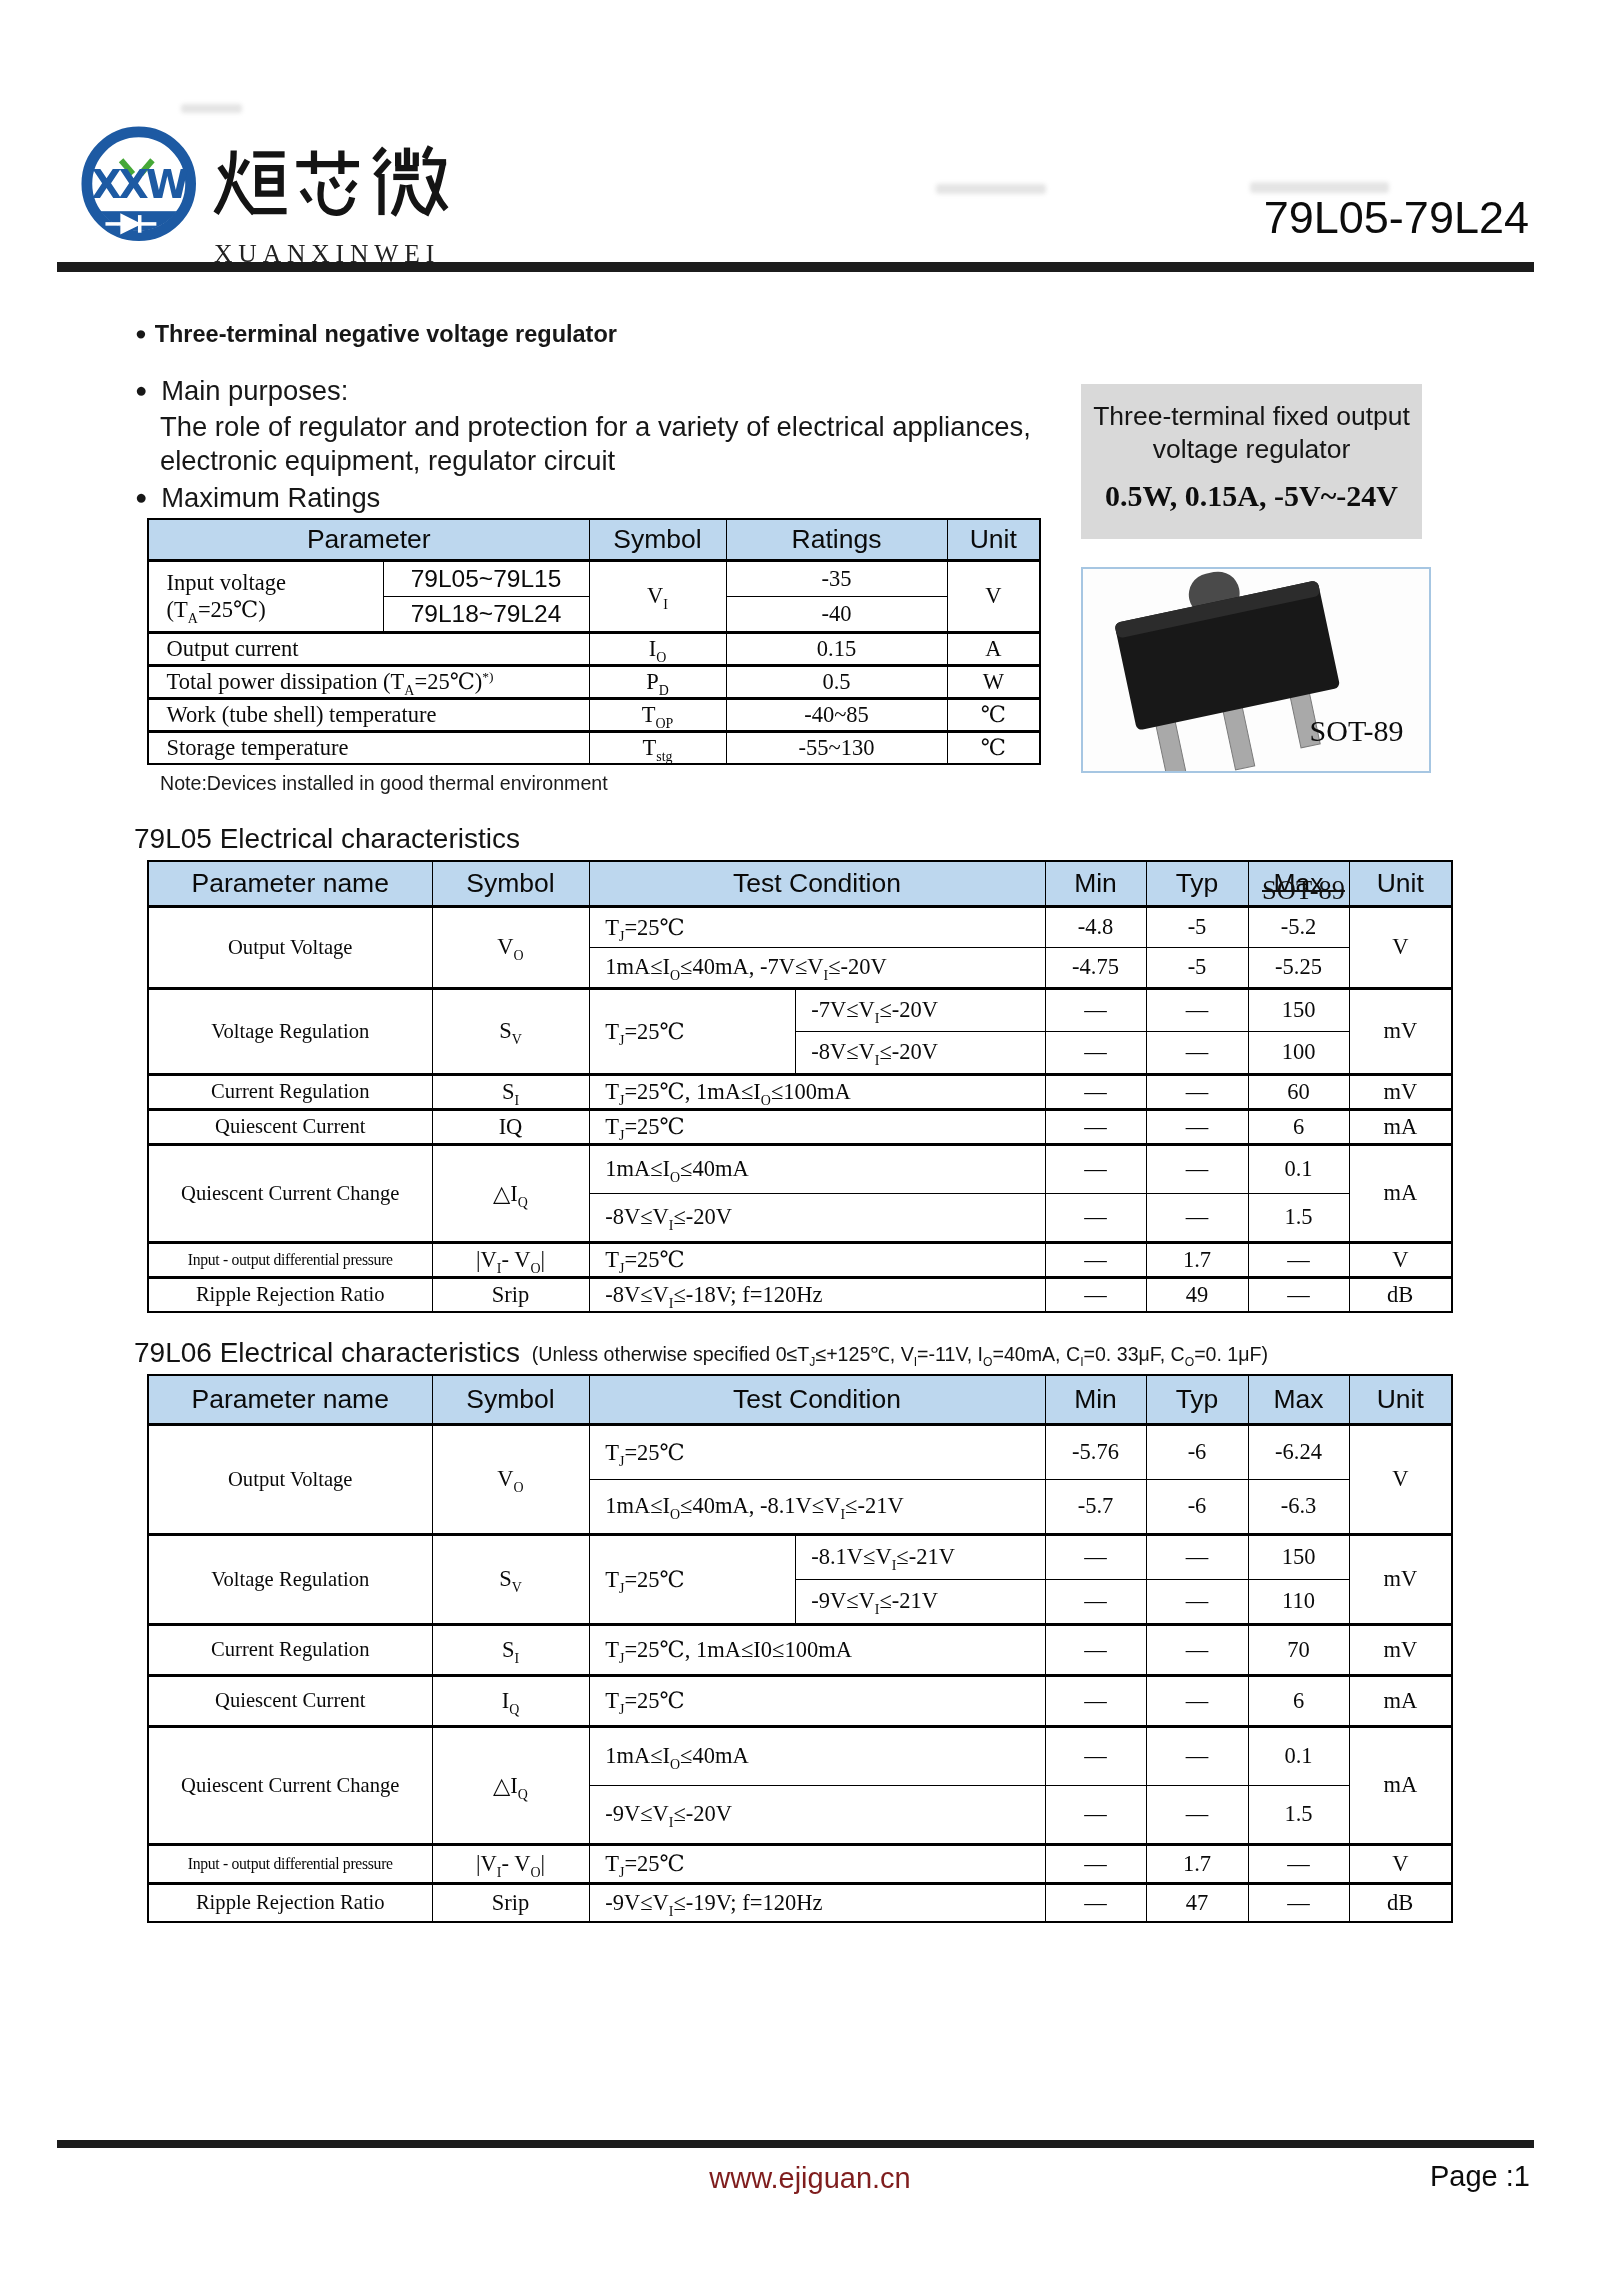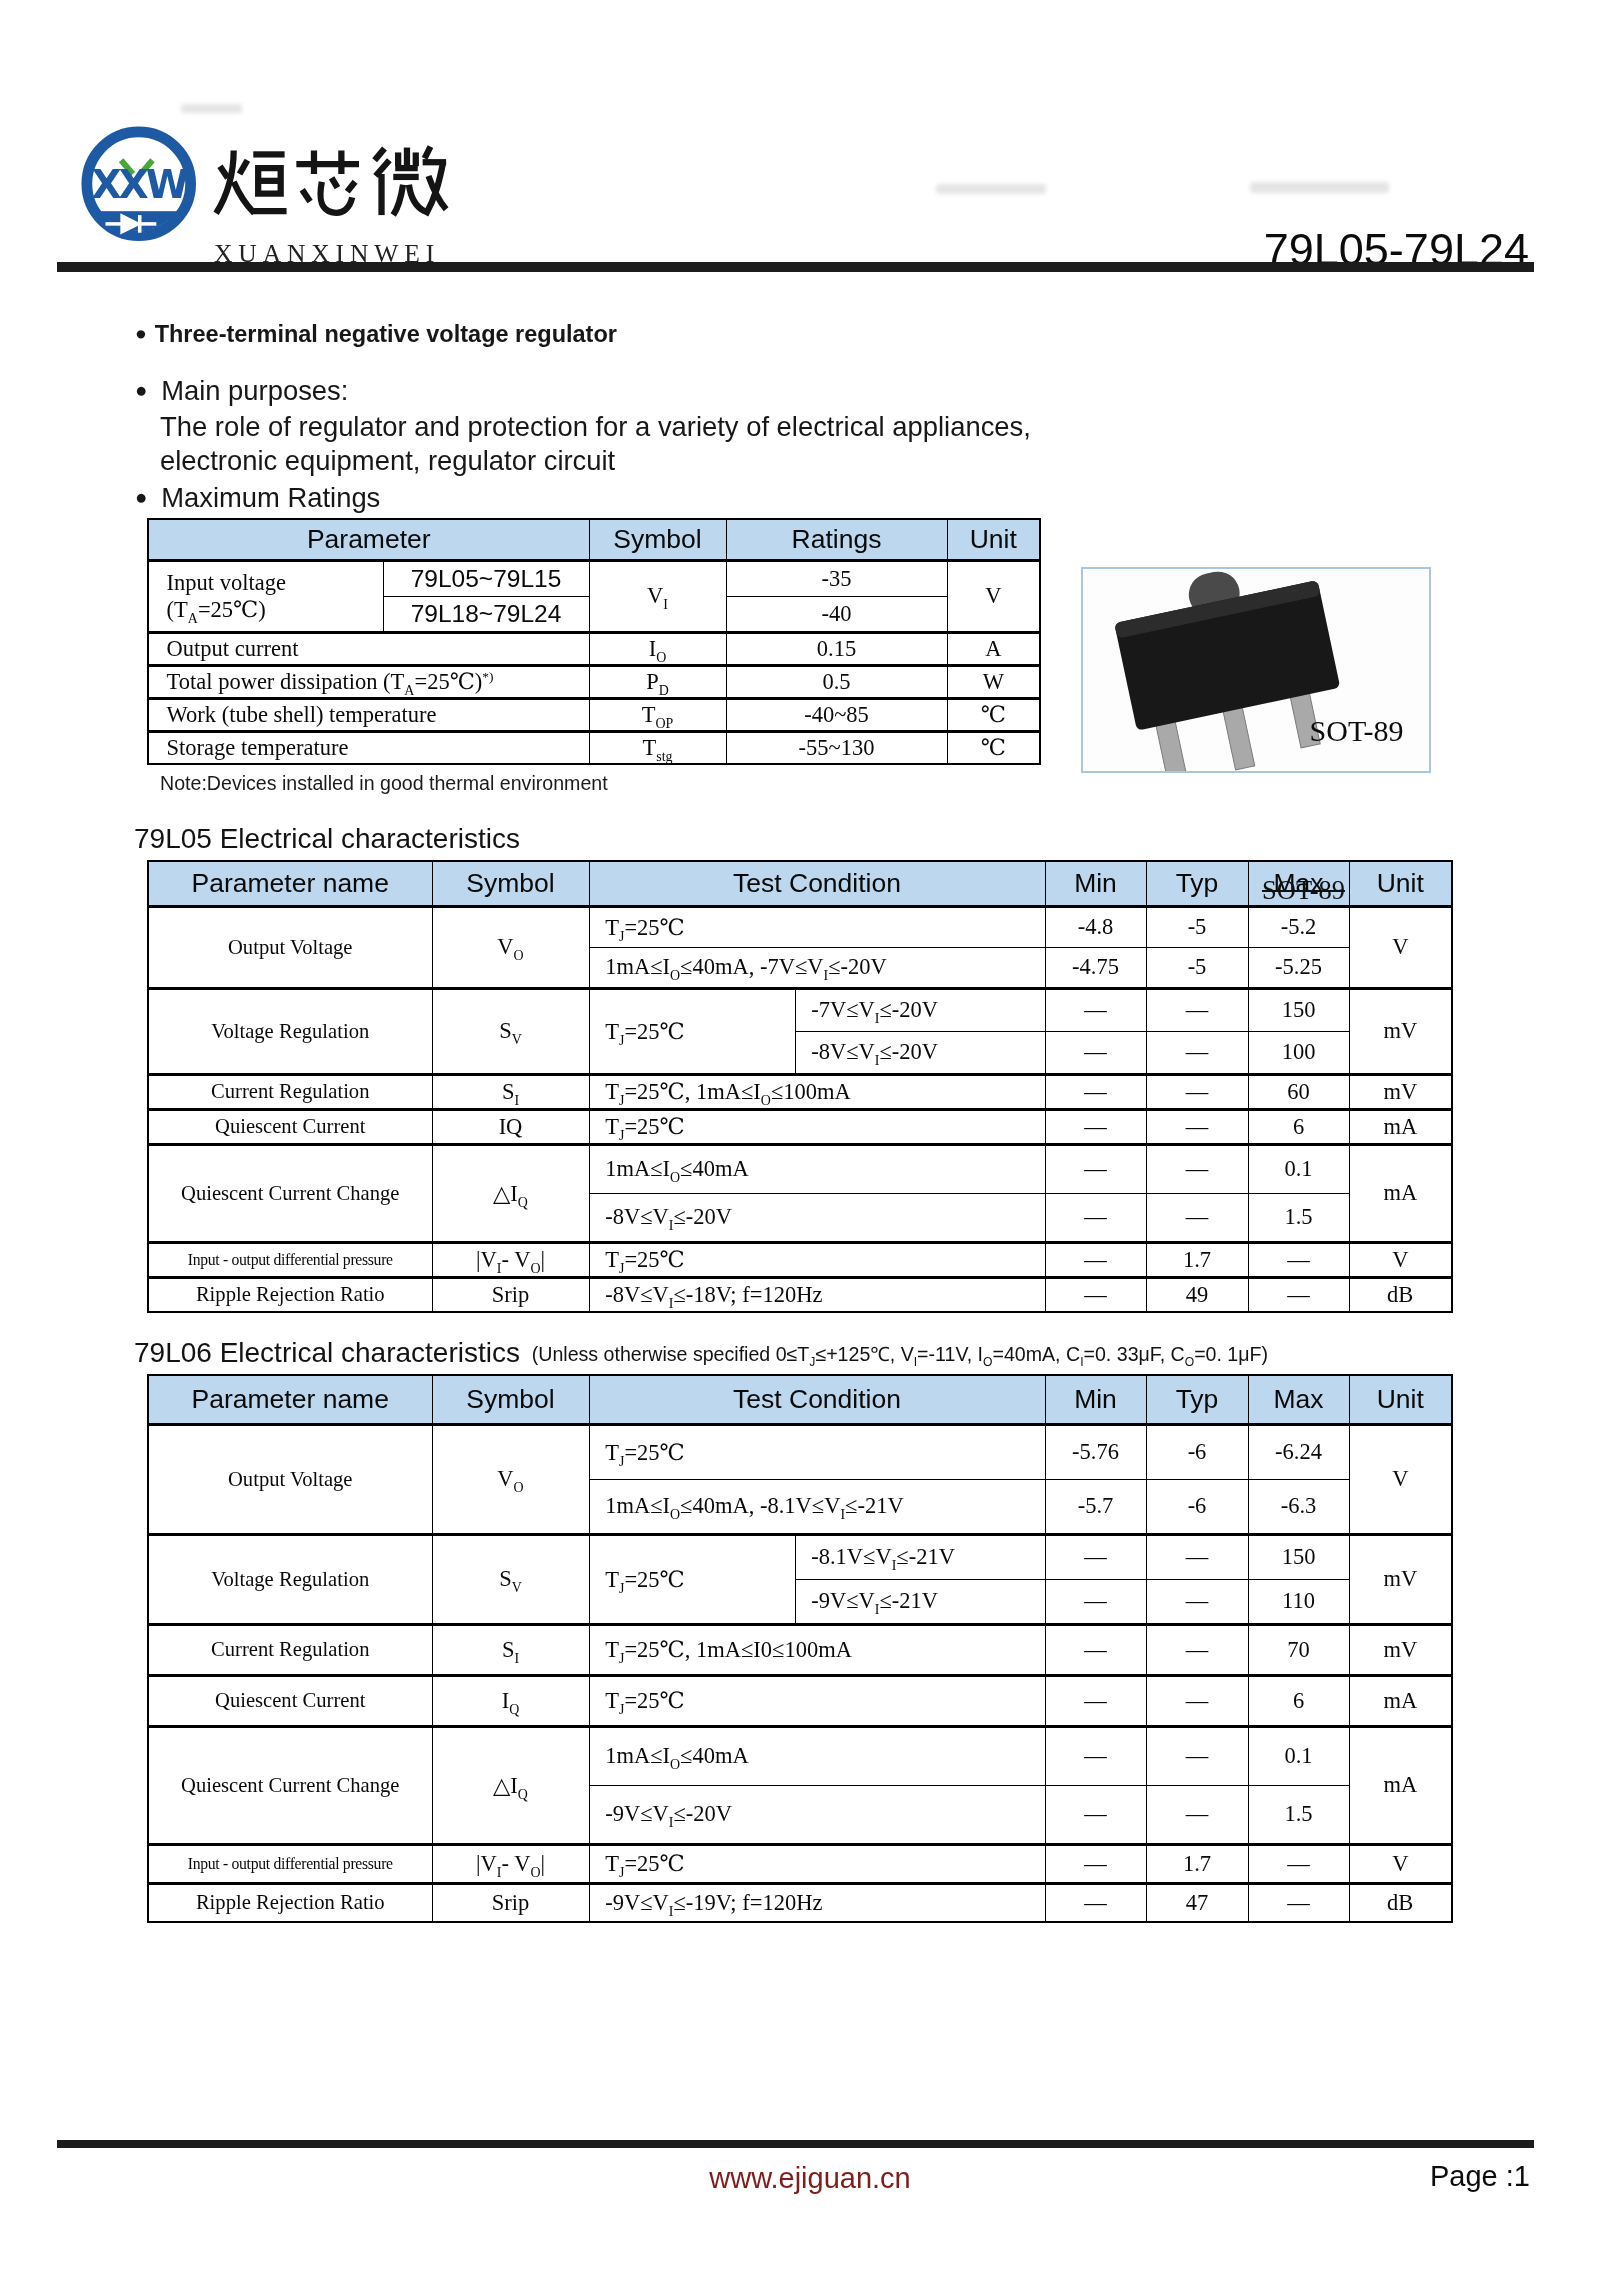--- a/index.html
+++ b/index.html
@@ -2,21 +2,21 @@
 <html><head>
 <meta charset="utf-8">
 <style>
   html,body{margin:0;padding:0;background:#e8e8e8;}
   .page{position:relative;width:1620px;height:2293px;background:#ffffff;
         font-family:"Liberation Sans",sans-serif;color:#111;overflow:hidden;margin:0 auto;}
   .abs{position:absolute;}
 
   
   .rule{position:absolute;background:#1c1c1c;}
-  .part-number{position:absolute;top:224px;left:0;width:1529px;text-align:right;
+  .part-number{position:absolute;top:192px;left:0;width:1529px;text-align:right;
                font-size:45px;letter-spacing:0;color:#0c0c0c;}
   .company-en{position:absolute;left:134px;top:116px;width:233px;
               font-family:"Liberation Serif","DejaVu Serif",serif;
               font-size:25.5px;letter-spacing:5.9px;color:#222;white-space:nowrap;}
   .smudge{position:absolute;background:#b9b9b9;opacity:.38;filter:blur(2px);border-radius:2.9px;}
 
   
   .bullet1{position:absolute;left:135px;top:321px;font-size:23.5px;font-weight:bold;color:#171717;}
   .bullet1::before{content:"●";font-size:19.6px;margin-right:7.8px;position:relative;top:-2px;}
   .bullet{position:absolute;font-size:27.4px;color:#171717;}
@@ -141,20 +141,27 @@
 
   <div class="part-number">79L05-79L24</div>
   <div class="rule" style="left:57px;top:262px;width:1477px;height:9.8px;"></div>
 
   <div class="bullet1">Three-terminal negative voltage regulator</div>
   <div class="bullet" style="left:135px;top:375px;">Main purposes:</div>
   <div class="plain-line" style="left:160px;top:411px;">The role of regulator and protection for a variety of electrical appliances,</div>
   <div class="plain-line" style="left:160px;top:445px;">electronic equipment, regulator circuit</div>
   <div class="bullet" style="left:135px;top:482px;">Maximum Ratings</div>
 
+  <div class="info-box">
+    <div class="ttl">
+      <div>Three-terminal fixed output</div>
+      <div>voltage regulator</div>
+    </div>
+    <div class="specs">0.5W, 0.15A, -5V~-24V</div>
+  </div>
 
   <div class="pkg-box">
     <svg width="346" height="202" viewBox="0 0 353 206">
       <g transform="translate(148,92) rotate(-12)">
         <rect x="-26" y="-90" width="52" height="44" rx="22" fill="#4a4a4a"></rect>
         <g fill="#a9a9a9" stroke="#7a7a7a" stroke-width="1">
           <rect x="-86" y="46" width="20" height="66"></rect>
           <rect x="-16" y="46" width="20" height="66"></rect>
           <rect x="54" y="42" width="20" height="62"></rect>
         </g>

